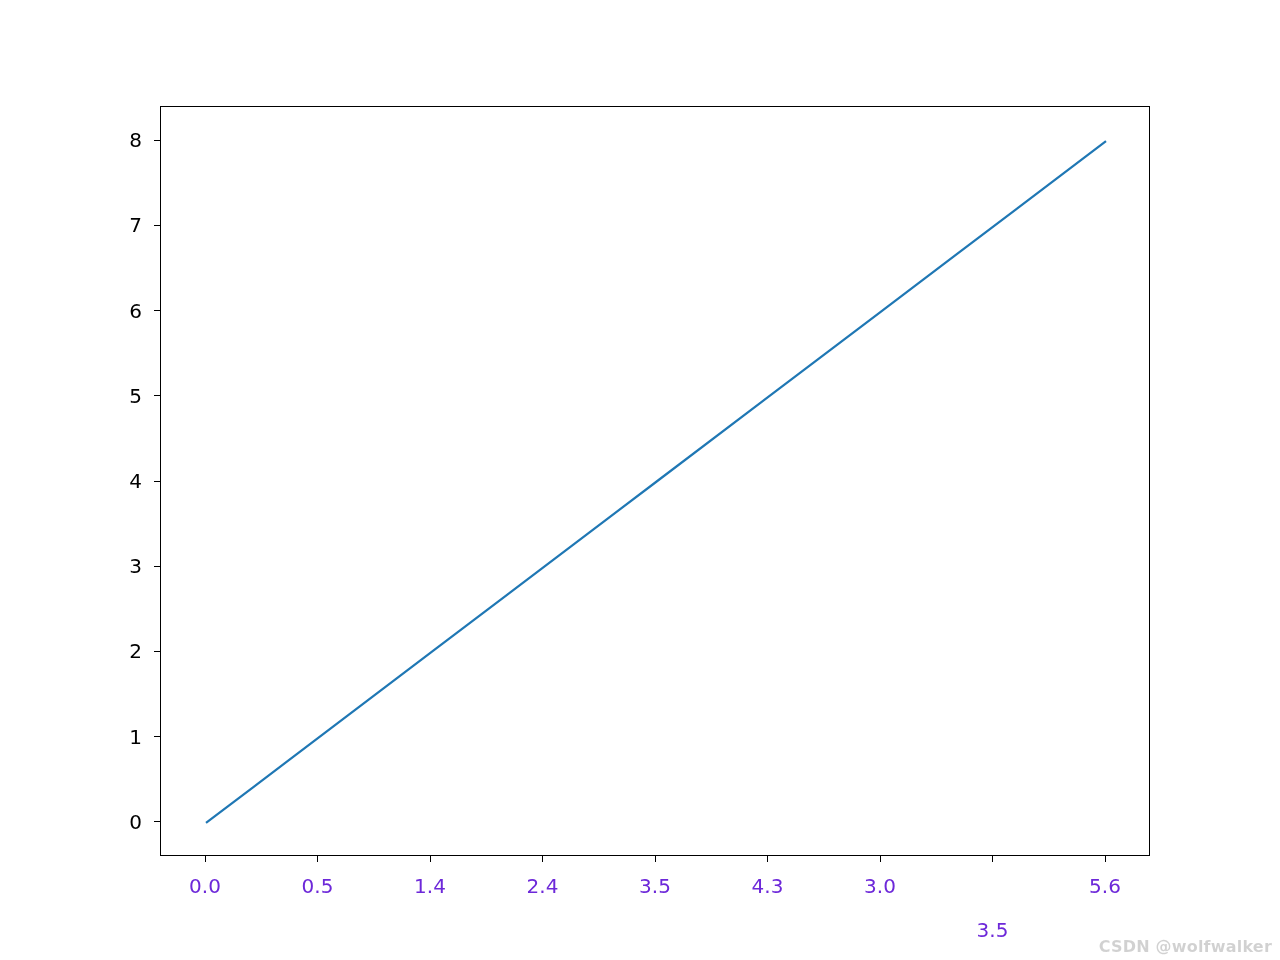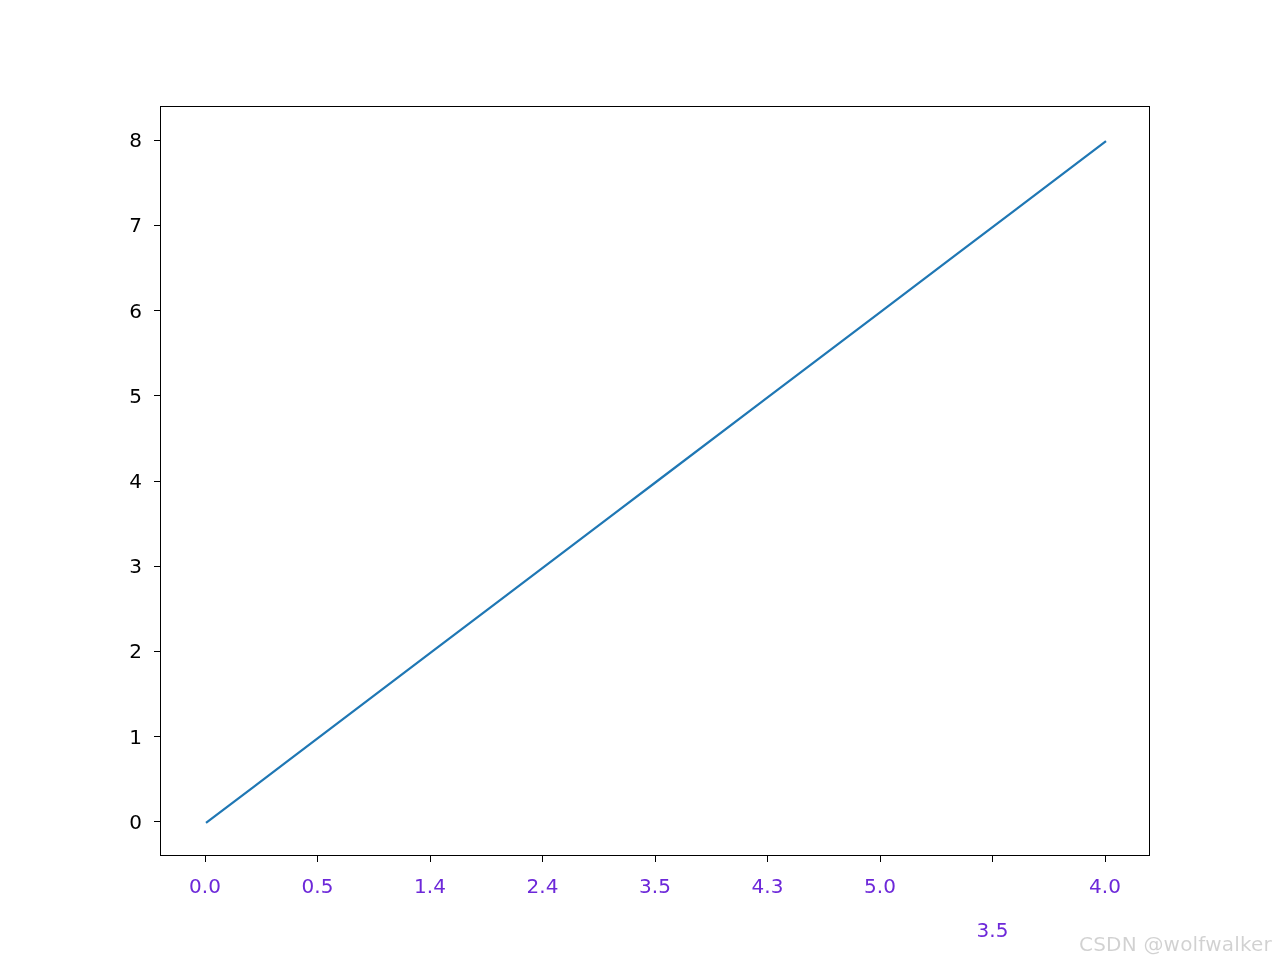--- a/index.html
+++ b/index.html
@@ -39,23 +39,24 @@
     font-size: 20px;
     color: #000;
     transform: translate(-100%, -50%);
     white-space: nowrap;
     text-align: right;
   }
   .watermark {
     position: absolute;
     right: 8px;
     bottom: 4px;
-    font-size: 20px;
+    font-size: 16px;
     color: rgba(0,0,0,0.18);
     letter-spacing: 0.2px;
+    font-weight: bold;
   }
   svg.plot {
     position: absolute;
     left: 0;
     top: 0;
     overflow: visible;
   }
   .line-series {
     fill: none;
     stroke-width: 2.2;
@@ -77,25 +78,25 @@
       <div class="tick-label-x" style="left: 317.5px; top: 874px;">0.5</div>
       <div class="tick-major" style="left: 429.5px; top: 856px; width: 1px; height: 6px;"></div>
       <div class="tick-label-x" style="left: 430px; top: 874px;">1.4</div>
       <div class="tick-major" style="left: 542px; top: 856px; width: 1px; height: 6px;"></div>
       <div class="tick-label-x" style="left: 542.5px; top: 874px;">2.4</div>
       <div class="tick-major" style="left: 654.5px; top: 856px; width: 1px; height: 6px;"></div>
       <div class="tick-label-x" style="left: 655px; top: 874px;">3.5</div>
       <div class="tick-major" style="left: 767px; top: 856px; width: 1px; height: 6px;"></div>
       <div class="tick-label-x" style="left: 767.5px; top: 874px;">4.3</div>
       <div class="tick-major" style="left: 879.5px; top: 856px; width: 1px; height: 6px;"></div>
-      <div class="tick-label-x" style="left: 880px; top: 874px;">5.0</div>
+      <div class="tick-label-x" style="left: 880px; top: 874px;">3.0</div>
       <div class="tick-major" style="left: 992px; top: 856px; width: 1px; height: 6px;"></div>
       <div class="tick-label-x" style="left: 992.5px; top: 874px; margin-top: 44px;">3.5</div>
       <div class="tick-major" style="left: 1104.5px; top: 856px; width: 1px; height: 6px;"></div>
-      <div class="tick-label-x" style="left: 1105px; top: 874px;">4.0</div>
+      <div class="tick-label-x" style="left: 1105px; top: 874px;">5.6</div>
       <div class="tick-major" style="left: 154px; top: 821.409px; width: 6px; height: 1px;"></div>
       <div class="tick-label-y" style="left: 142px; top: 821.909px;">0</div>
       <div class="tick-major" style="left: 154px; top: 736.182px; width: 6px; height: 1px;"></div>
       <div class="tick-label-y" style="left: 142px; top: 736.682px;">1</div>
       <div class="tick-major" style="left: 154px; top: 650.955px; width: 6px; height: 1px;"></div>
       <div class="tick-label-y" style="left: 142px; top: 651.455px;">2</div>
       <div class="tick-major" style="left: 154px; top: 565.727px; width: 6px; height: 1px;"></div>
       <div class="tick-label-y" style="left: 142px; top: 566.227px;">3</div>
       <div class="tick-major" style="left: 154px; top: 480.5px; width: 6px; height: 1px;"></div>
       <div class="tick-label-y" style="left: 142px; top: 481px;">4</div>

